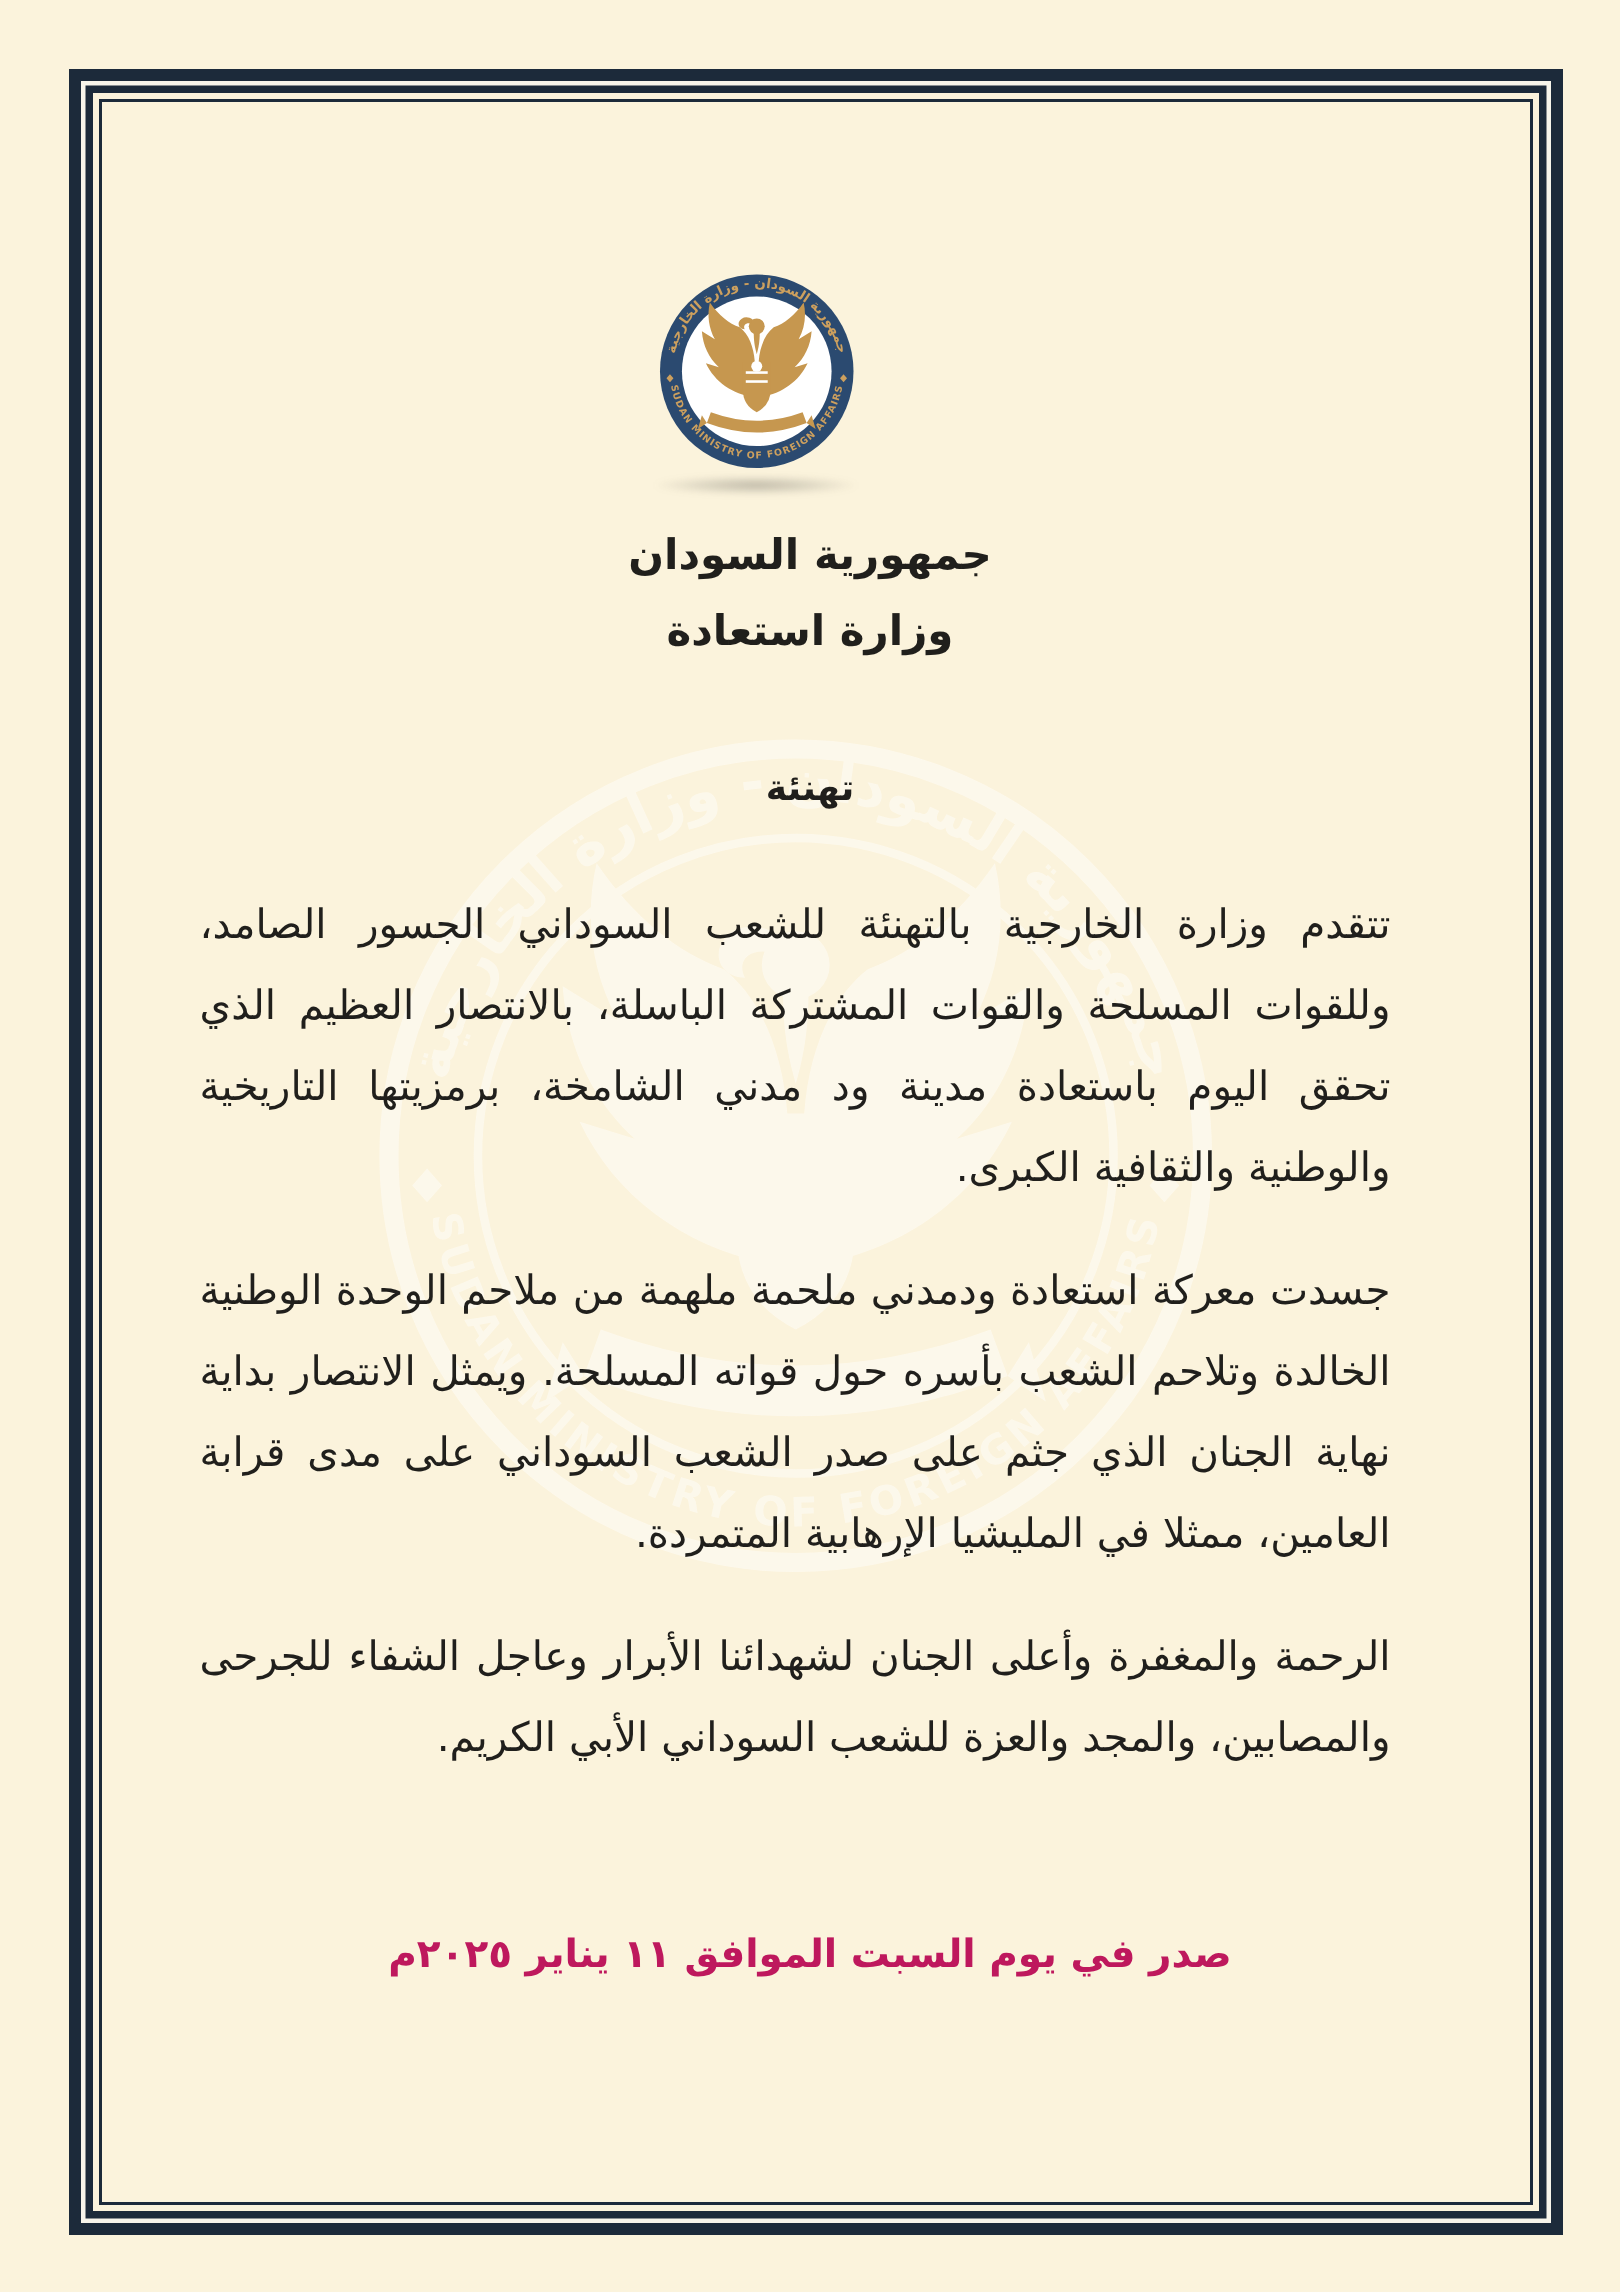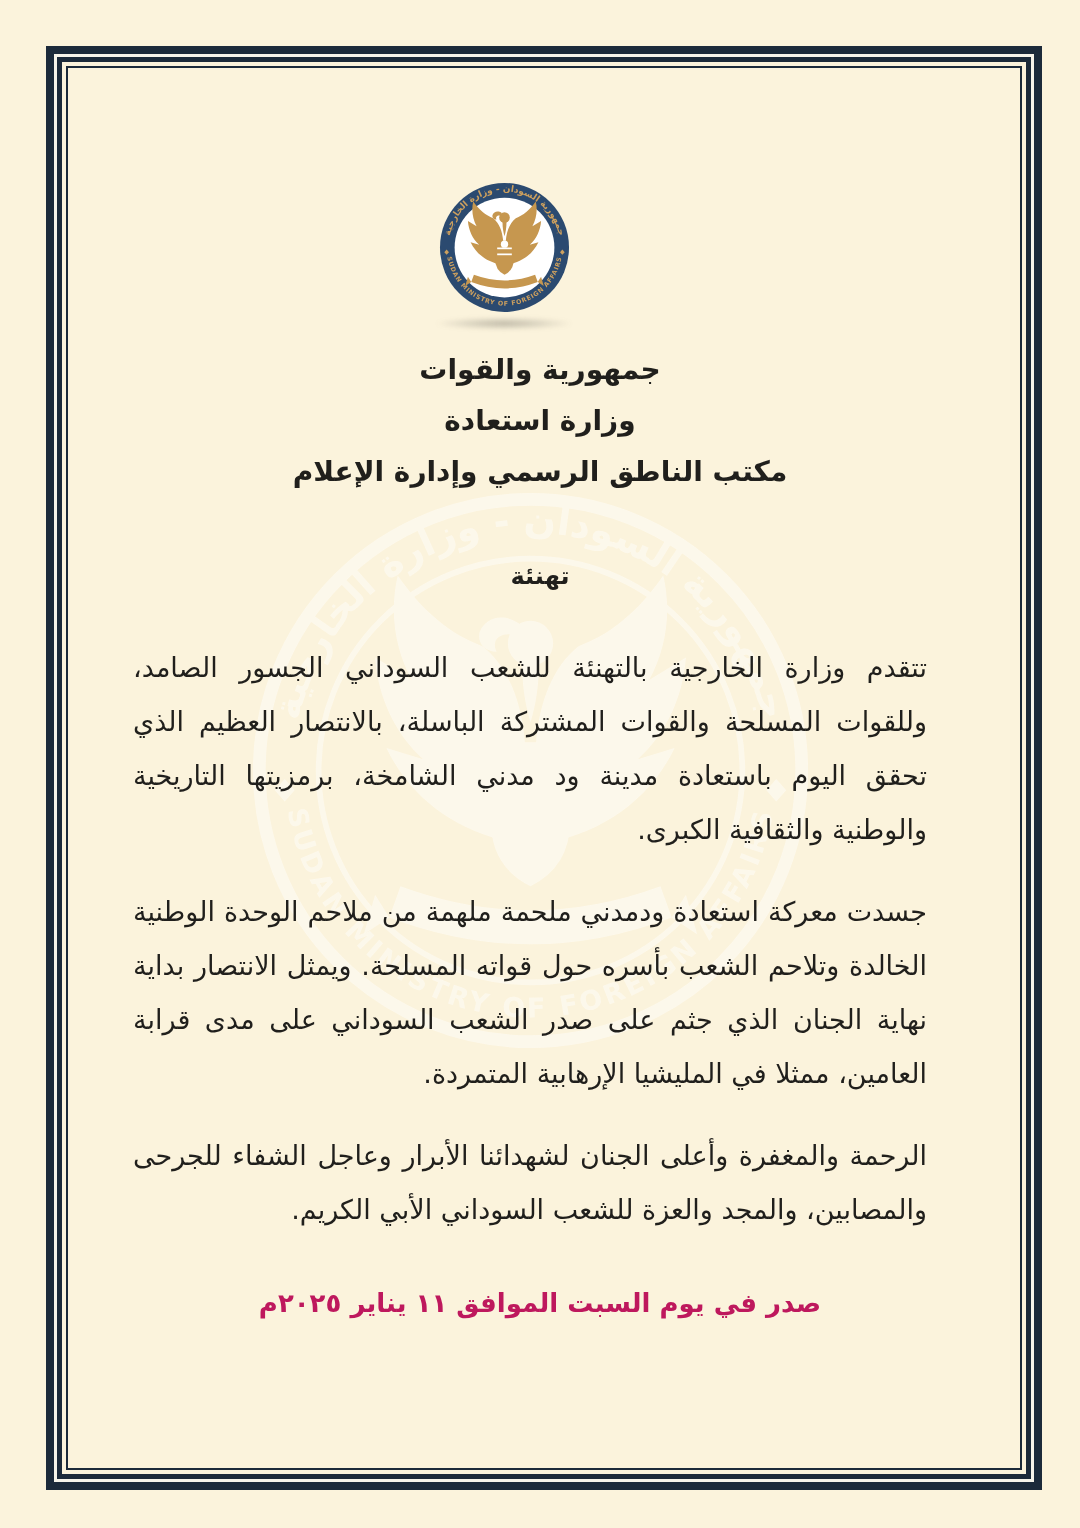--- a/index.html
+++ b/index.html
@@ -164,23 +164,22 @@
         <rect class="cut" x="89" y="109" width="22" height="2.6"></rect>
         <circle class="cut" cx="100" cy="95" r="5.5"></circle>
         <path class="gold" d="M50 152 Q 100 171 150 152 L 146 141 Q 100 158 54 141 Z"></path>
         <path class="gold" d="M50 152 L 41 158 L 45 144 Z"></path>
         <path class="gold" d="M150 152 L 159 158 L 155 144 Z"></path>
       </g>
     </svg>
     <div class="logo-shadow"></div>
 
     <div class="header">
-      <div class="h-line">جمهورية والقوات</div>
+      <div class="h-line">جمهورية السودان</div>
       <div class="h-line">وزارة استعادة</div>
-      <div class="h-line">مكتب الناطق الرسمي وإدارة الإعلام</div>
     </div>
 
     <div class="title">تهنئة</div>
 
     <div class="body-text">
       <p>تتقدم  وزارة الخارجية بالتهنئة للشعب السوداني الجسور الصامد، وللقوات المسلحة والقوات المشتركة الباسلة، بالانتصار العظيم الذي تحقق اليوم باستعادة مدينة ود مدني الشامخة، برمزيتها التاريخية والوطنية والثقافية الكبرى.</p>
       <p>جسدت معركة استعادة ودمدني ملحمة ملهمة من ملاحم الوحدة الوطنية الخالدة وتلاحم الشعب بأسره حول قواته المسلحة. ويمثل الانتصار بداية نهاية الجنان الذي جثم على صدر الشعب السوداني على مدى قرابة العامين، ممثلا في المليشيا الإرهابية المتمردة.</p>
       <p>الرحمة والمغفرة وأعلى الجنان لشهدائنا الأبرار وعاجل الشفاء للجرحى والمصابين، والمجد والعزة للشعب السوداني الأبي الكريم.</p>
     </div>
 

